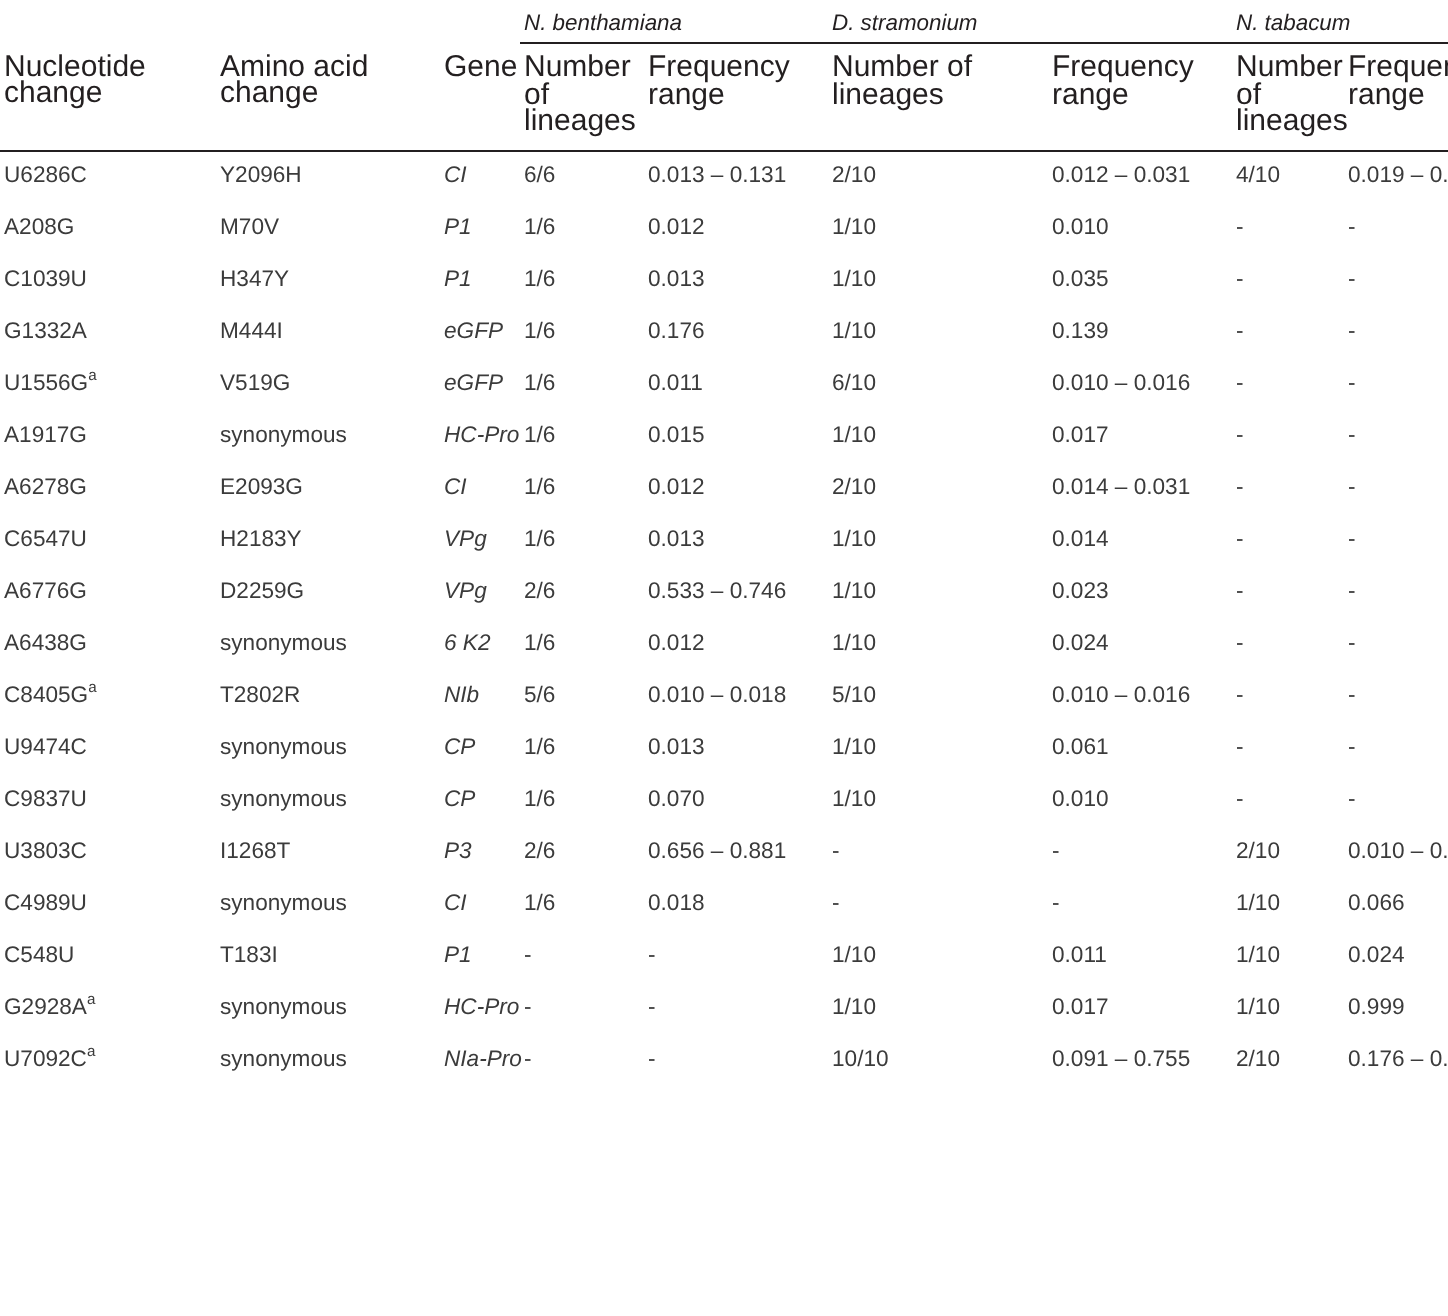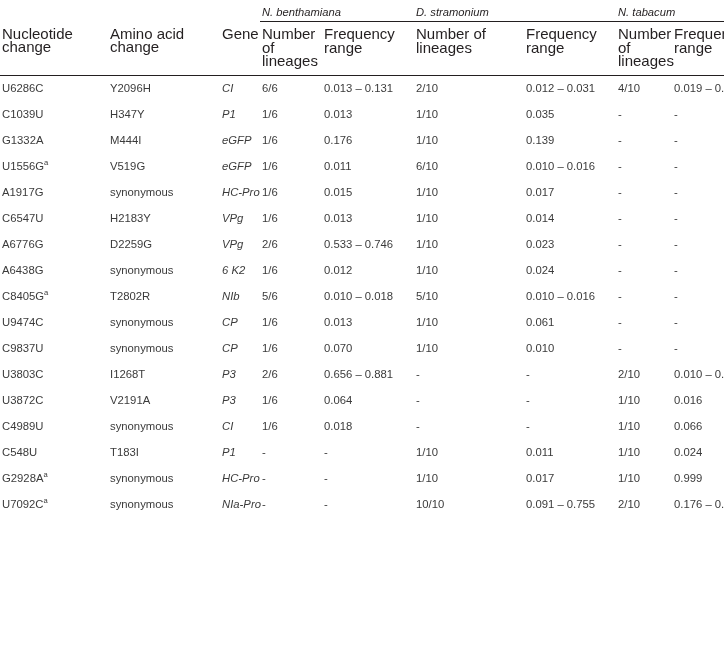--- a/index.html
+++ b/index.html
@@ -140,20 +140,31 @@
           <td>Y2096H</td>
           <td class="gene">CI</td>
           <td>6/6</td>
           <td>0.013 – 0.131</td>
           <td>2/10</td>
           <td>0.012 – 0.031</td>
           <td>4/10</td>
           <td>0.019 – 0.140</td>
         </tr>
         <tr>
+          <td>A208G</td>
+          <td>M70V</td>
+          <td class="gene">P1</td>
+          <td>1/6</td>
+          <td>0.012</td>
+          <td>1/10</td>
+          <td>0.010</td>
+          <td>-</td>
+          <td>-</td>
+        </tr>
+        <tr>
           <td>C1039U</td>
           <td>H347Y</td>
           <td class="gene">P1</td>
           <td>1/6</td>
           <td>0.013</td>
           <td>1/10</td>
           <td>0.035</td>
           <td>-</td>
           <td>-</td>
         </tr>
@@ -180,20 +191,31 @@
           <td>-</td>
         </tr>
         <tr>
           <td>A1917G</td>
           <td>synonymous</td>
           <td class="gene">HC-Pro</td>
           <td>1/6</td>
           <td>0.015</td>
           <td>1/10</td>
           <td>0.017</td>
+          <td>-</td>
+          <td>-</td>
+        </tr>
+        <tr>
+          <td>A6278G</td>
+          <td>E2093G</td>
+          <td class="gene">CI</td>
+          <td>1/6</td>
+          <td>0.012</td>
+          <td>2/10</td>
+          <td>0.014 – 0.031</td>
           <td>-</td>
           <td>-</td>
         </tr>
         <tr>
           <td>C6547U</td>
           <td>H2183Y</td>
           <td class="gene">VPg</td>
           <td>1/6</td>
           <td>0.013</td>
           <td>1/10</td>
@@ -261,31 +283,20 @@
           <td>I1268T</td>
           <td class="gene">P3</td>
           <td>2/6</td>
           <td>0.656 – 0.881</td>
           <td>-</td>
           <td>-</td>
           <td>2/10</td>
           <td>0.010 – 0.019</td>
         </tr>
         <tr>
-          <td>U3872C</td>
-          <td>V2191A</td>
-          <td class="gene">P3</td>
-          <td>1/6</td>
-          <td>0.064</td>
-          <td>-</td>
-          <td>-</td>
-          <td>1/10</td>
-          <td>0.016</td>
-        </tr>
-        <tr>
           <td>C4989U</td>
           <td>synonymous</td>
           <td class="gene">CI</td>
           <td>1/6</td>
           <td>0.018</td>
           <td>-</td>
           <td>-</td>
           <td>1/10</td>
           <td>0.066</td>
         </tr>

